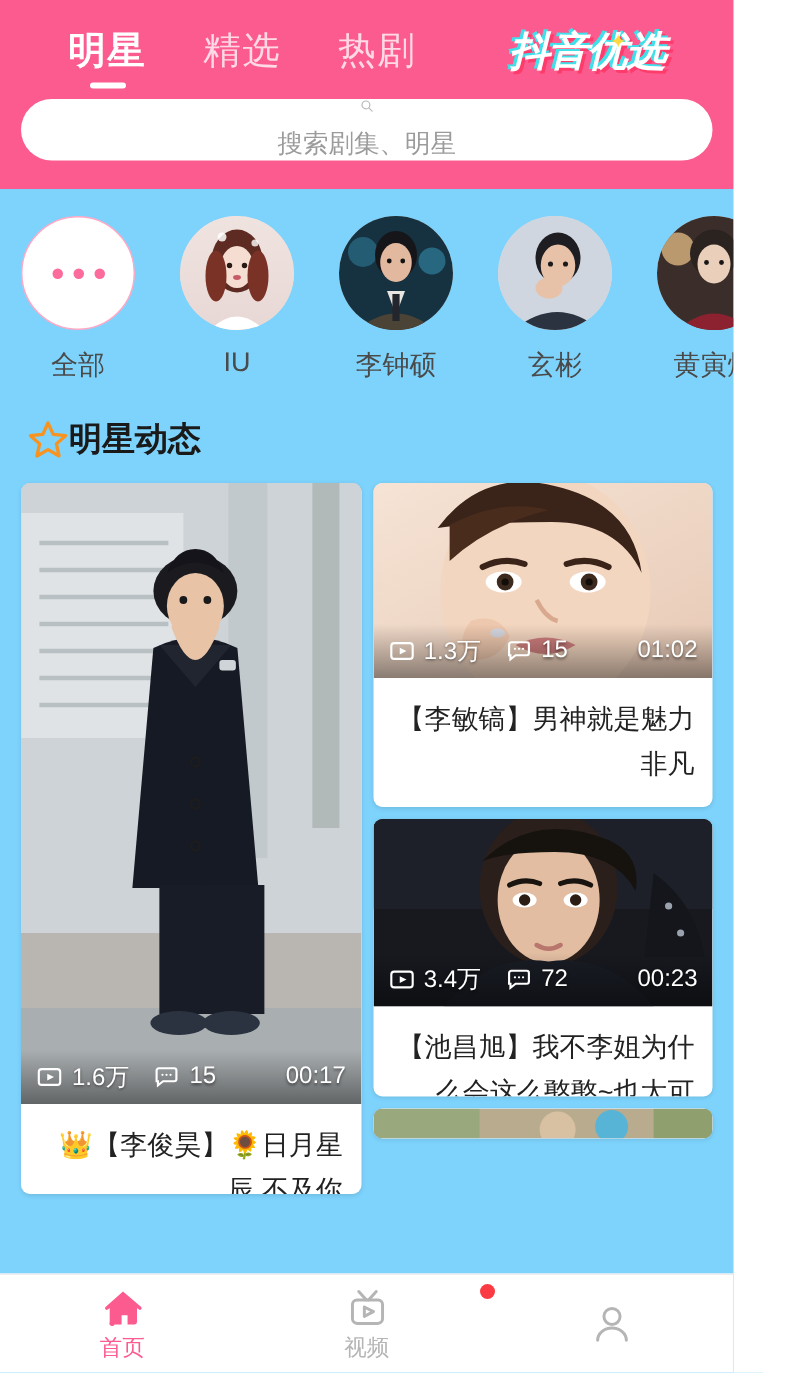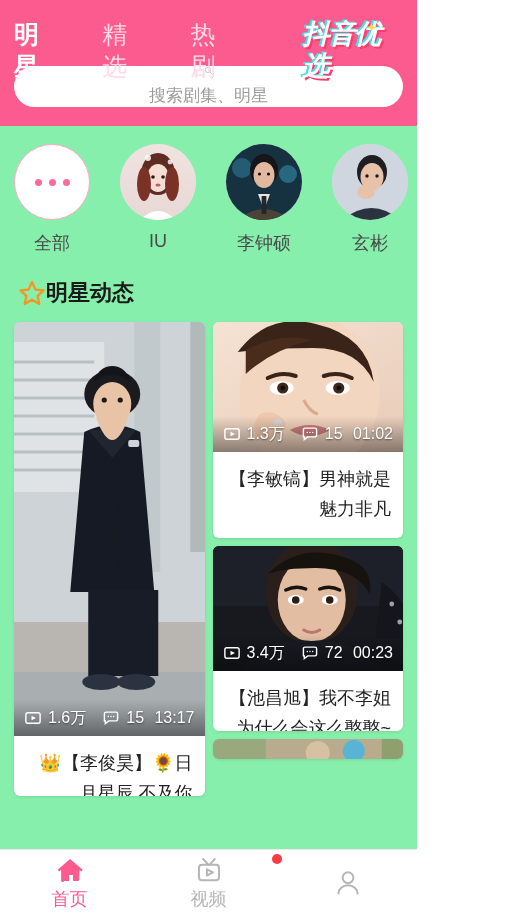--- a/index.html
+++ b/index.html
@@ -1,21 +1,21 @@
 <!DOCTYPE html>
 <html><head>
 <meta charset="utf-8">
 <style>
   * { margin:0; padding:0; box-sizing:border-box; }
   html, body {
     width:525px; height:915px;
     font-family:"Liberation Sans","DejaVu Sans",sans-serif;
     background:#ffffff; overflow:hidden;
   }
-  .phone { position:relative; width:417px; height:915px; background:#86efac; overflow:hidden; }
+  .phone { position:relative; width:489px; height:915px; background:#7dd3fc; overflow:hidden; }
 
   
   .header {
     background:#fb5b8e; padding:0 14px 14px 14px; height:126px;
     display:flex; flex-direction:column;
   }
   .tabbar { display:flex; align-items:flex-start; justify-content:center; gap:38px; height:66px; padding-top:18px; }
   .tab { position:relative; color:#ffd9e6; font-size:25px; line-height:32px; letter-spacing:1px; cursor:pointer; }
   .tab.active { color:#ffffff; font-weight:bold; }
   .tab.active .tab-underline {
@@ -85,21 +85,21 @@
   .card-title.clamp { max-height:60px; overflow:hidden; }
 
   
   .bottomnav {
     position:absolute; left:0; right:0; bottom:0; height:66px;
     background:#fff; border-top:1px solid #ededed;
     display:flex; align-items:center;
   }
   .nav-item { flex:1; text-align:center; cursor:pointer; position:relative; }
   .nav-ico { height:30px; display:flex; align-items:center; justify-content:center; position:relative; }
-  .nav-label { font-size:18px; color:#b5b5b5; margin-top:2px; }
+  .nav-label { font-size:15px; color:#b5b5b5; margin-top:2px; }
   .nav-item.active .nav-label { color:#fb5b8e; }
   .badge-dot {
     position:absolute; width:10px; height:10px; border-radius:50%;
     background:#fb3b44; top:-1px; right:-4px;
   }
 </style>
 </head>
 <body>
 
 <div class="phone">
@@ -286,21 +286,21 @@
               <polygon points="10,9 16,12 10,15" fill="#fff" stroke="none"></polygon>
             </svg>
             <span>1.6万</span>
             <svg class="sp" width="18" height="18" viewBox="0 0 24 24" fill="none" stroke="#fff" stroke-width="1.9">
               <path d="M3.2 6.2a2 2 0 0 1 2-2h13.6a2 2 0 0 1 2 2v7.6a2 2 0 0 1-2 2H9l-4.6 3.6v-3.6h-1.2z"></path>
               <circle cx="8.4" cy="10" r="1" fill="#fff" stroke="none"></circle>
               <circle cx="12" cy="10" r="1" fill="#fff" stroke="none"></circle>
               <circle cx="15.6" cy="10" r="1" fill="#fff" stroke="none"></circle>
             </svg>
             <span>15</span>
-            <span class="dur">13:17</span>
+            <span class="dur">00:17</span>
           </div>
         </div>
         <div class="card-title clamp">👑【李俊昊】🌻日月星辰 不及你</div>
       </div>
     </div>
 
     <div class="col">
 
       <div class="card">
         <div class="thumb wide">

